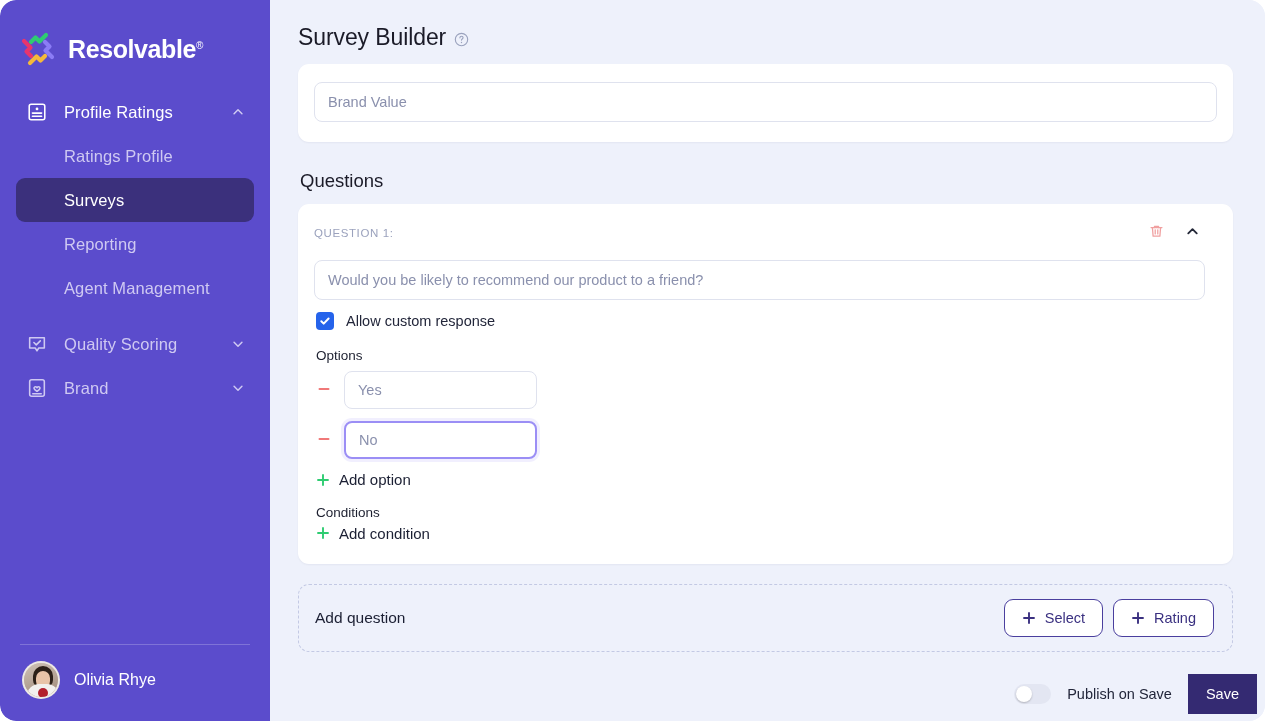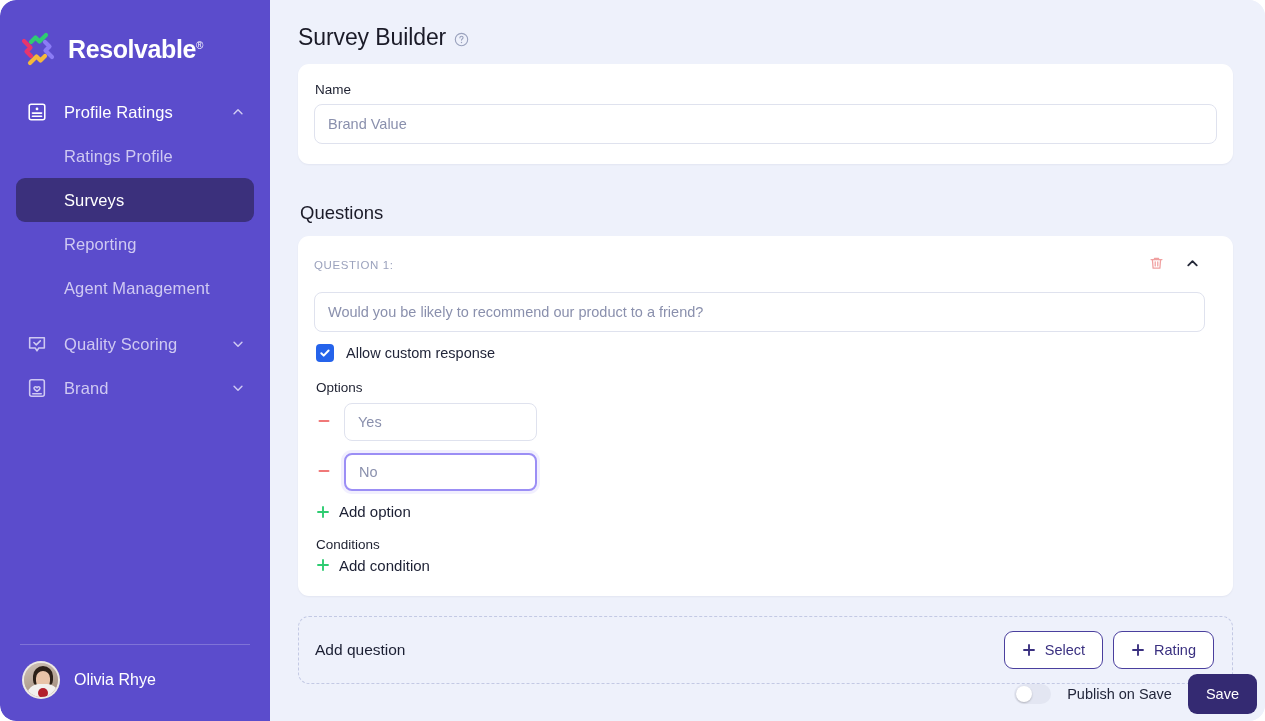--- a/index.html
+++ b/index.html
@@ -193,21 +193,21 @@
     font-size: 14.5px;
     color: #7d84a4;
     outline: none;
   }
   .text-input::placeholder { color: #8a90ad; }
 
   .section-title {
     font-size: 18.5px;
     color: #1b1b28;
     font-weight: 400;
-    margin: 38px 0 12px 2px;
+    margin: 28px 0 12px 2px;
   }
 
   .q-card { padding: 16px 28px 20px 16px; }
   .q-head {
     display: flex;
     align-items: center;
     margin-bottom: 14px;
   }
   .q-num {
     font-size: 11.5px;
@@ -360,21 +360,21 @@
     font-size: 14.5px;
     color: #22263a;
   }
   .save-btn {
     height: 40px;
     min-width: 62px;
     padding: 0 18px;
     background: #342a72;
     color: #ffffff;
     border: none;
-    border-radius: 9px;
+    border-radius: 0;
     font-size: 14.5px;
     font-family: "Liberation Sans", sans-serif;
     cursor: pointer;
   }
 </style>
 </head>
 <body>
 
 <div class="app">
 
@@ -484,21 +484,20 @@
           <circle cx="8" cy="8" r="6.6"></circle>
           <path d="M6.3 6.2 c0-1 0.8-1.7 1.7-1.7 c1 0 1.7 0.7 1.7 1.6 c0 1.3-1.7 1.3-1.7 2.5" stroke-linecap="round"></path>
           <circle cx="8" cy="11.2" r="0.72" fill="#9aa2bd" stroke="none"></circle>
         </svg>
       </span>
     </div>
 
     <div class="content">
 
       <section class="card name-card">
-        <div class="field-label">Name</div>
         <input class="text-input" type="text" placeholder="Brand Value" style="">
       </section>
 
       <h2 class="section-title">Questions</h2>
 
       <section class="card q-card">
         <div class="q-head">
           <span class="q-num">QUESTION 1:</span>
           <button class="icon-btn">
             <span>

